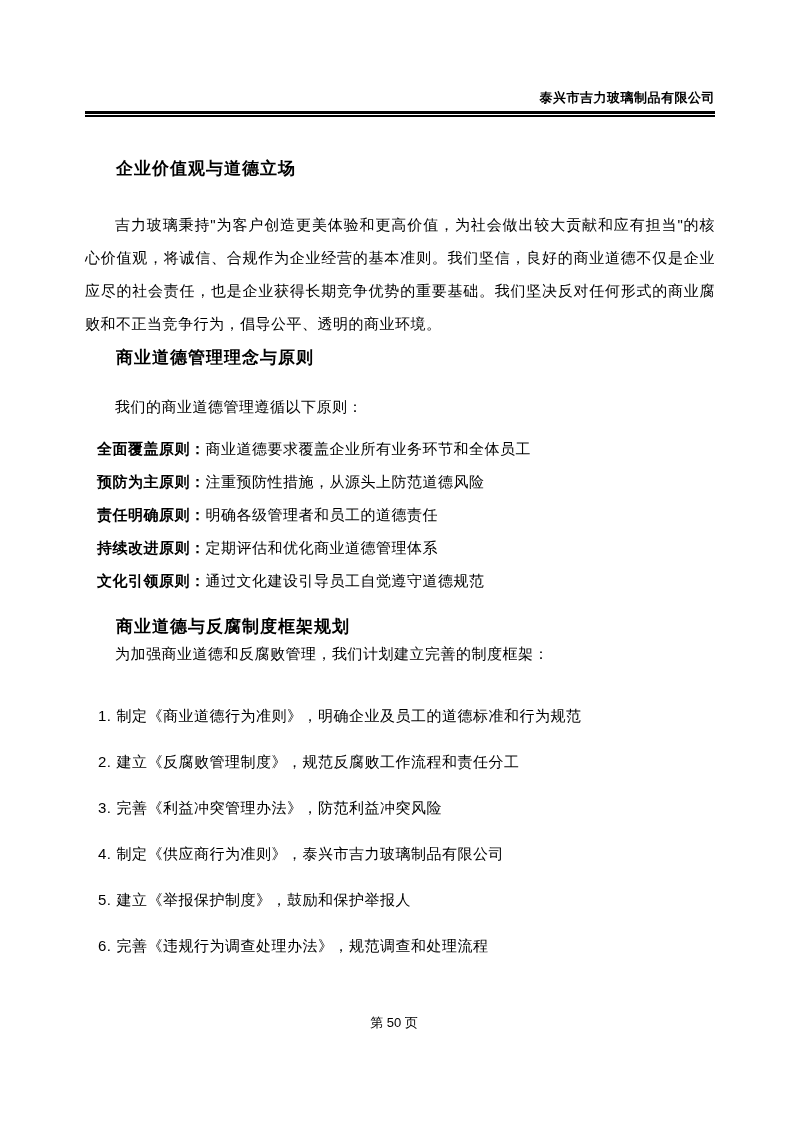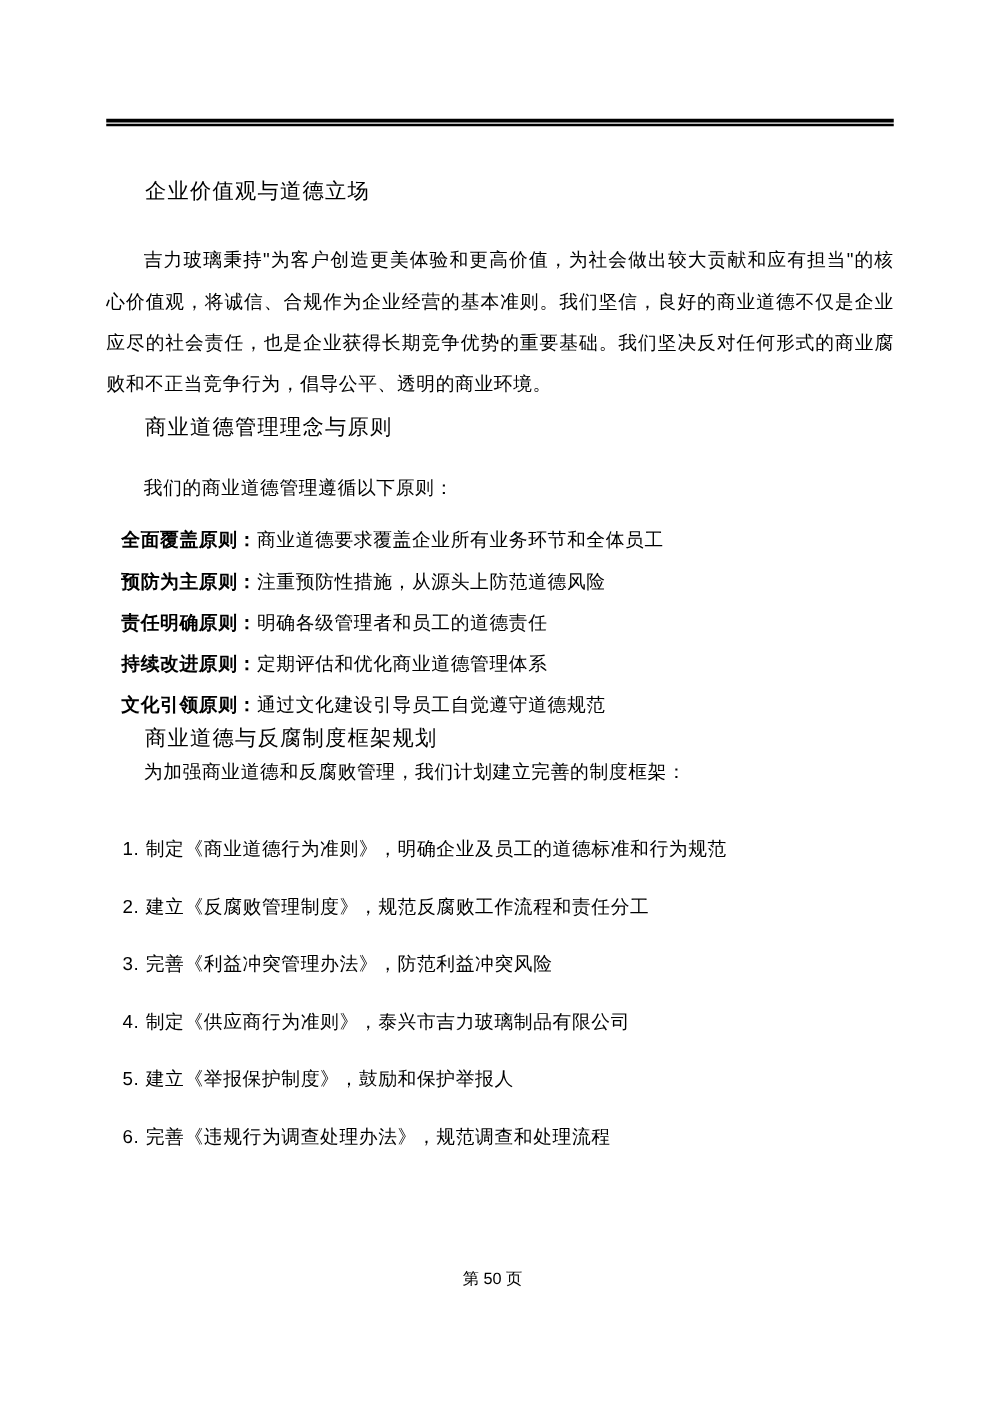--- a/index.html
+++ b/index.html
@@ -23,28 +23,28 @@
     letter-spacing: 0.5px;
   }
   .rule {
     margin-top: 5px;
     height: 1px;
     border-top: 3px solid #000;
     border-bottom: 2px solid #000;
   }
   h1 {
     font-size: 17px;
-    font-weight: normal;
+    font-weight: bold;
     line-height: 1.2;
     margin: 0 0 0 31px;
     letter-spacing: 1px;
   }
   h1.first   { margin-top: 42px; }
   h1.second  { margin-top: 8px;  }
-  h1.third   { margin-top: 0; }
+  h1.third   { margin-top: 20px; }
   .body {
     font-size: 15px;
     line-height: 33px;
     margin: 0;
     text-align: justify;
     letter-spacing: 0.5px;
   }
   .indent { text-indent: 2em; }
   .p-values   { margin-top: 29px; }
   .intro-2    { margin-top: 21px; }
@@ -65,20 +65,21 @@
     font-size: 13px;
     color: #000000;
   }
 </style>
 </head>
 <body>
 
 <div class="page">
 
   <div>
+    <div class="company">泰兴市吉力玻璃制品有限公司</div>
     <div class="rule"></div>
   </div>
 
   <h1 class="first">企业价值观与道德立场</h1>
   <p class="body indent p-values">吉力玻璃秉持"为客户创造更美体验和更高价值，为社会做出较大贡献和应有担当"的核心价值观，将诚信、合规作为企业经营的基本准则。我们坚信，良好的商业道德不仅是企业应尽的社会责任，也是企业获得长期竞争优势的重要基础。我们坚决反对任何形式的商业腐败和不正当竞争行为，倡导公平、透明的商业环境。</p>
 
   <h1 class="second">商业道德管理理念与原则</h1>
   <p class="body indent intro-2">我们的商业道德管理遵循以下原则：</p>
 
   <div class="principles">

